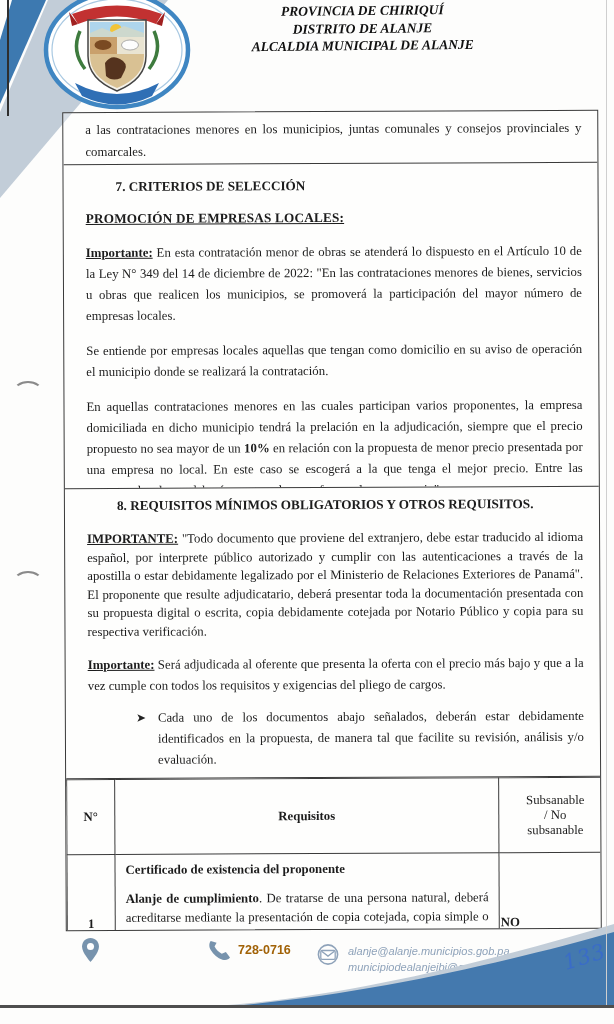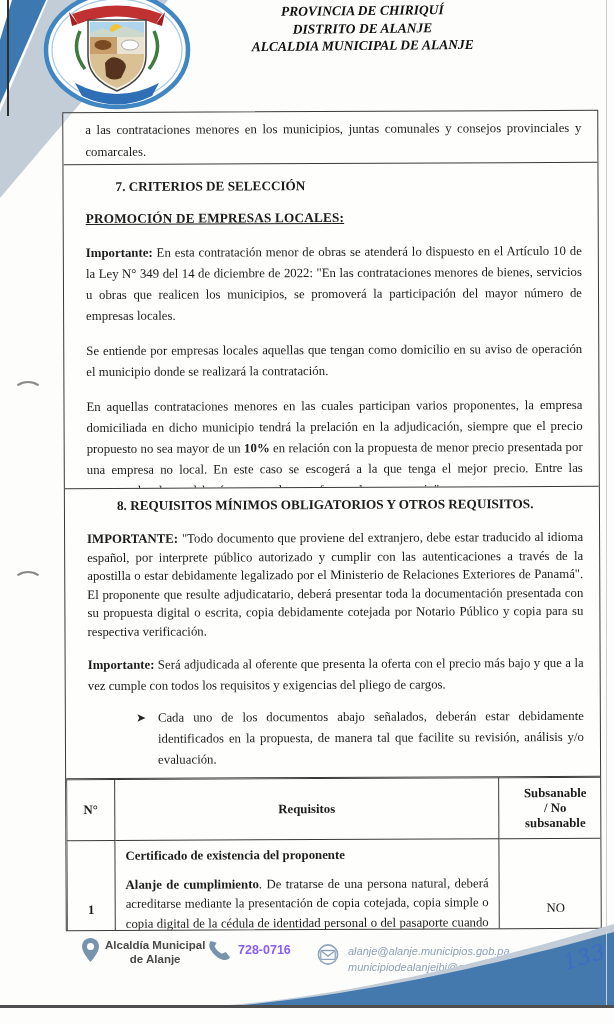--- a/index.html
+++ b/index.html
@@ -27,46 +27,46 @@
     border:1.6px solid #3a3a3a;box-sizing:border-box;transform:rotate(-0.25deg);
     font-size:12.8px;color:#1c1c1c;background:rgba(255,255,255,0.35);overflow:hidden;}
   .intro{height:52px;box-sizing:border-box;padding:6px 16px 0 22px;border-bottom:1.6px solid #3a3a3a;
     line-height:22px;text-align:justify;}
   .sec7{height:324px;box-sizing:border-box;padding:14px 16px 0 22px;border-bottom:1.6px solid #3a3a3a;overflow:hidden;}
   .sec8{height:289px;box-sizing:border-box;padding:9px 16px 0 22px;overflow:hidden;}
   .sec-heading{font-weight:bold;font-size:13.2px;margin:0 0 16px 30px;}
   .sub-heading{font-weight:bold;font-size:13.2px;text-decoration:underline;margin:0 0 16px 0;letter-spacing:0.2px;}
   .para{line-height:21px;text-align:justify;margin:0 0 14px 0;}
   .para-tight{line-height:18.6px;text-align:justify;margin:0 0 13px 0;}
-  .lbl{font-weight:bold;}
+  .lbl{font-weight:bold;text-decoration:underline;}
   .bullet-row{display:flex;margin:0 0 10px 48px;line-height:21px;}
   .bullet-glyph{flex:0 0 22px;color:#222;font-size:12px;}
   .bullet-text{flex:1;text-align:justify;}
 
   
   .tbl-wrap{height:152px;overflow:hidden;border-top:1.6px solid #3a3a3a;}
   table.req{border-collapse:collapse;width:100%;table-layout:fixed;}
   table.req td,table.req th{border:1.5px solid #3a3a3a;font-size:12.8px;color:#1c1c1c;}
   th.h-num{width:45px;font-weight:bold;}
   th.h-req{width:381px;font-weight:bold;}
-  th.h-sub{width:108px;font-weight:bold;font-size:12.3px;line-height:15px;padding:5px 2px;}
+  th.h-sub{width:108px;font-weight:normal;font-size:12.3px;line-height:15px;padding:12px 2px;}
   table.req th{height:50px;text-align:center;vertical-align:middle;}
   td.c-num{text-align:center;vertical-align:middle;font-weight:bold;height:115px;}
   td.c-req{vertical-align:top;padding:6px 10px;line-height:19.5px;text-align:justify;}
-  td.c-sub{text-align:center;vertical-align:middle;font-weight:normal;}
+  td.c-sub{vertical-align:middle;font-weight:bold;}
   .req-title{font-weight:bold;margin-bottom:9px;}
 
   
   .footer{position:absolute;left:0;top:936px;width:614px;font-family:"Liberation Sans",sans-serif;}
   .f-item{position:absolute;display:flex;align-items:flex-start;}
   .f-loc{left:82px;top:2px;}
   .f-phone{left:208px;top:3px;}
   .f-mail{left:316px;top:8px;}
   .f-loc-text{margin-left:6px;font-weight:bold;font-size:11.5px;line-height:14px;color:#4a4a4a;text-align:center;}
-  .f-phone-text{margin-left:8px;font-weight:bold;font-size:12.5px;color:#8b5cf6;margin-top:4px;}
+  .f-phone-text{margin-left:8px;font-weight:bold;font-size:12.5px;color:#a16207;margin-top:4px;}
   .f-mail-text{margin-left:8px;font-style:italic;font-size:11px;line-height:15.5px;color:#8fa3ba;}
   .swoosh{position:absolute;left:214px;top:918px;}
   .handwritten{position:absolute;left:563px;top:945px;font-size:21px;color:#3a6cc8;
     font-style:italic;transform:rotate(-17deg);font-family:"DejaVu Serif",serif;letter-spacing:1px;}
 </style>
 </head>
 <body>
 
 <div class="page">
 
@@ -154,24 +154,20 @@
         </table>
     </div>
   </div>
 
   <div class="footer">
     <div class="f-item f-loc">
       <svg width="17" height="24" viewBox="0 0 24 34">
         <path d="M12,0 C5,0 0,5.5 0,12.5 C0,21 12,34 12,34 S24,21 24,12.5 C24,5.5 19,0 12,0 Z" fill="#7793ad"></path>
         <circle cx="12" cy="12" r="5" fill="#ffffff"></circle>
       </svg>
-      <div class="f-loc-text">
-        <div>Alcaldía Municipal</div>
-        <div>de Alanje</div>
-      </div>
     </div>
     <div class="f-item f-phone">
       <svg width="22" height="22" viewBox="0 0 32 32">
         <path d="M4,3 C1.5,6 1,11 4,16 c4,7 10,12 17,14 5,1.5 9,0 11,-3 l-6,-8 -6,2.5 c-4.5,-2.5 -8,-6 -10.5,-10.5 l3,-5.5 z" fill="#7793ad"></path>
       </svg>
       <div class="f-phone-text">728-0716</div>
     </div>
     <div class="f-item f-mail">
       <svg width="24" height="21" viewBox="0 0 30 26">
         <circle cx="15" cy="13" r="12" fill="none" stroke="#8fa3ba" stroke-width="2"></circle>

